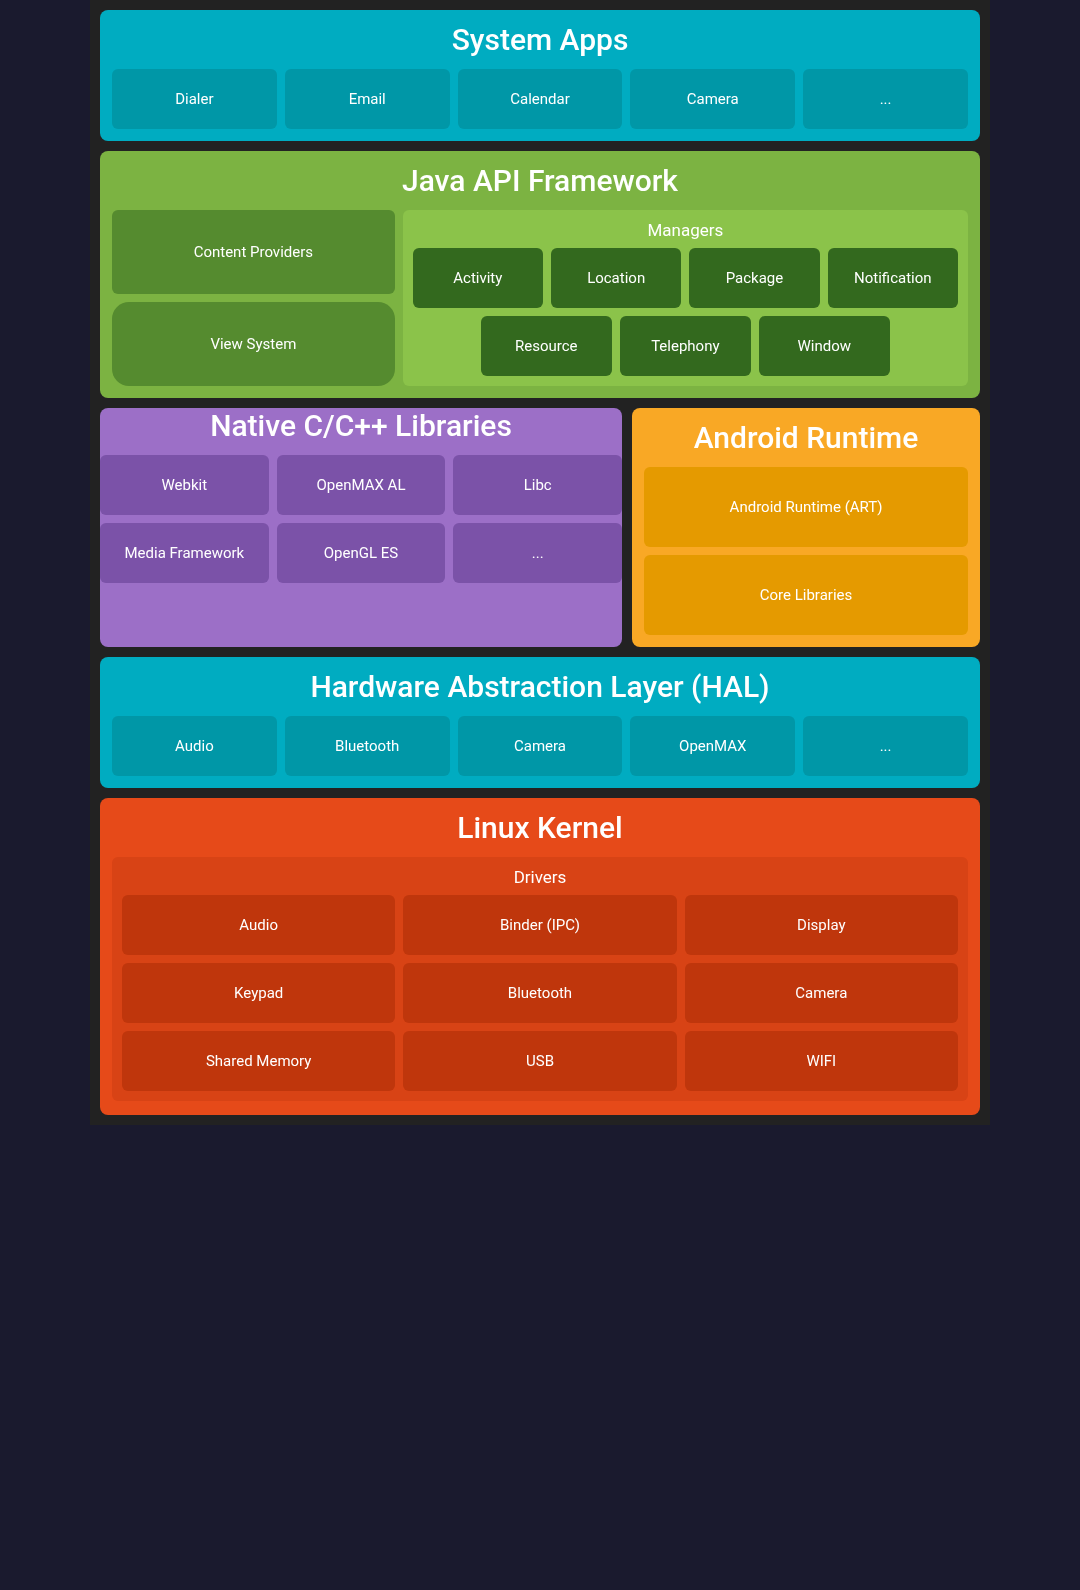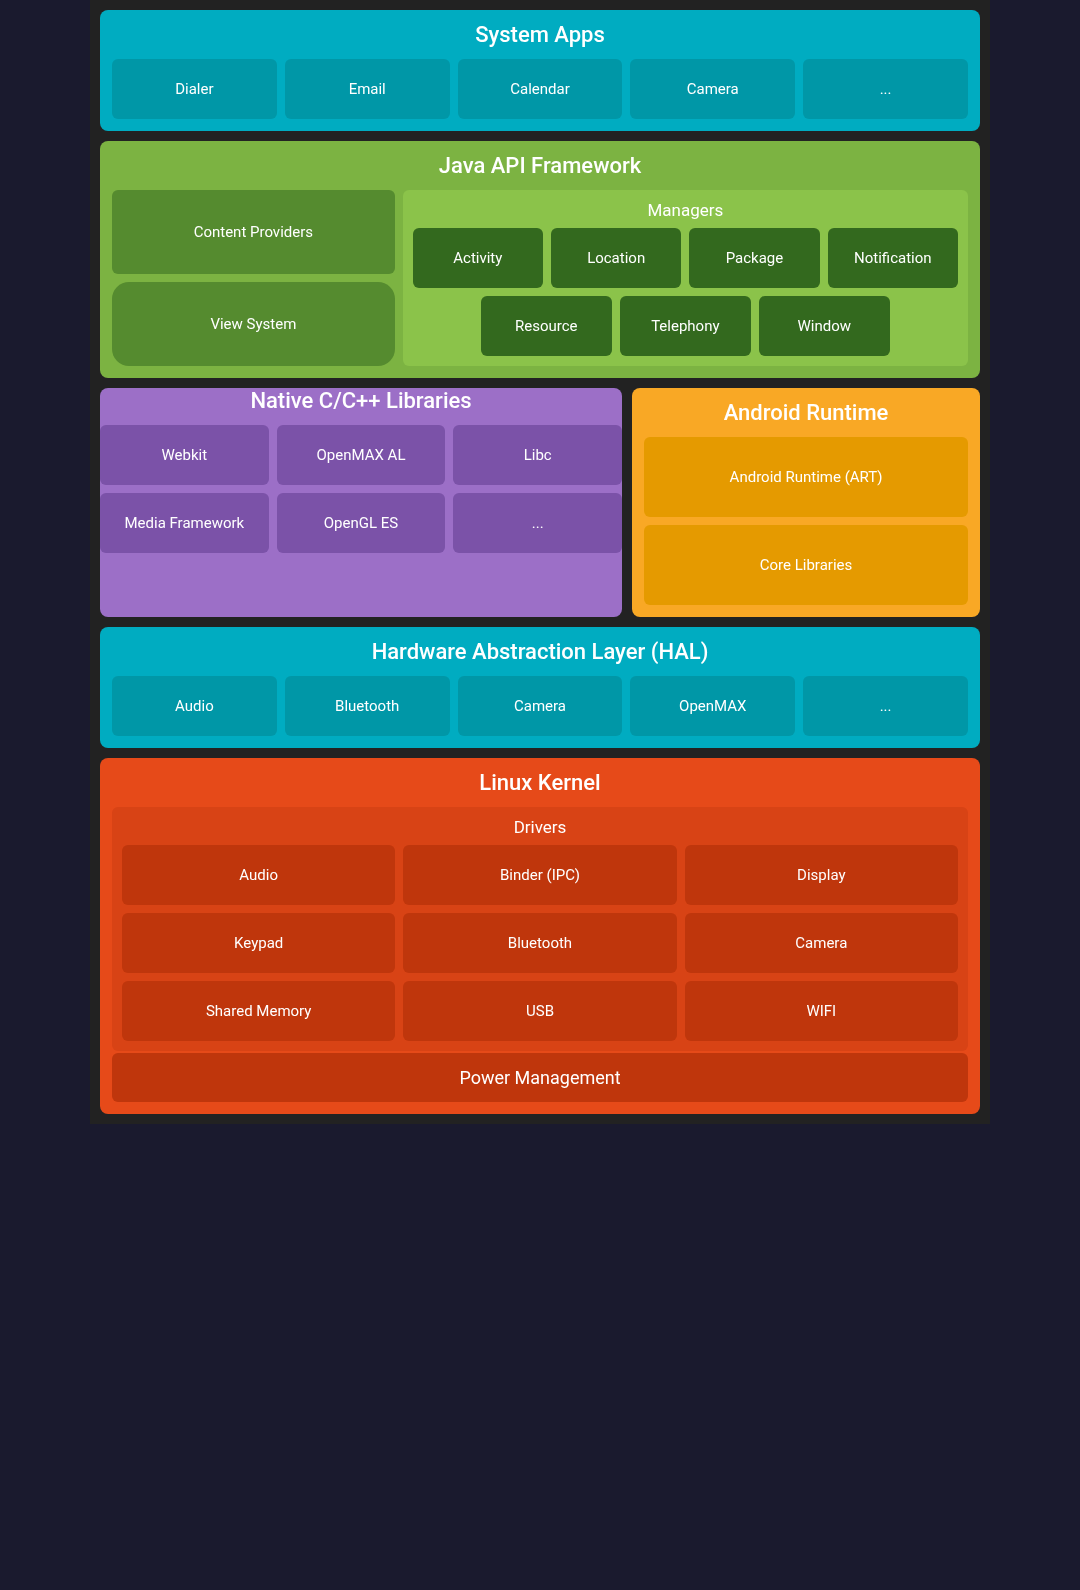--- a/index.html
+++ b/index.html
@@ -20,21 +20,21 @@
       padding: 10px;
       background: #222;
     }
 
     
     .layer {
       border-radius: 8px;
       padding: 12px;
     }
     .layer-title {
-      font-size: 22px;
+      font-size: 30px;
       font-weight: 500;
       color: white;
       text-align: center;
       margin-bottom: 12px;
     }
     .layer-subtitle {
       font-size: 17px;
       color: white;
       text-align: center;
       margin-bottom: 8px;
@@ -260,16 +260,15 @@
         <div class="card card-red-driver">Keypad</div>
         <div class="card card-red-driver">Bluetooth</div>
         <div class="card card-red-driver">Camera</div>
       </div>
       <div class="drivers-grid">
         <div class="card card-red-driver">Shared Memory</div>
         <div class="card card-red-driver">USB</div>
         <div class="card card-red-driver">WIFI</div>
       </div>
     </div>
-    <div class="power-management">Power Management</div>
   </div>
 
 </div>
 
 </body></html>

